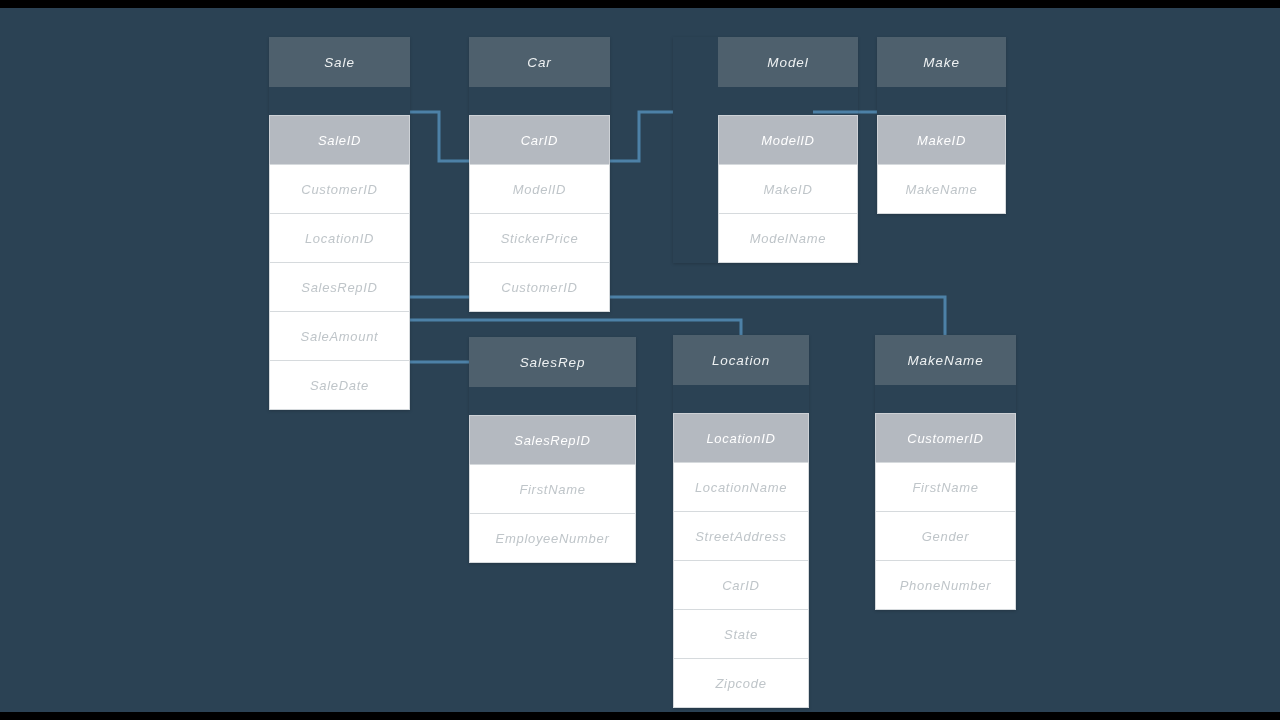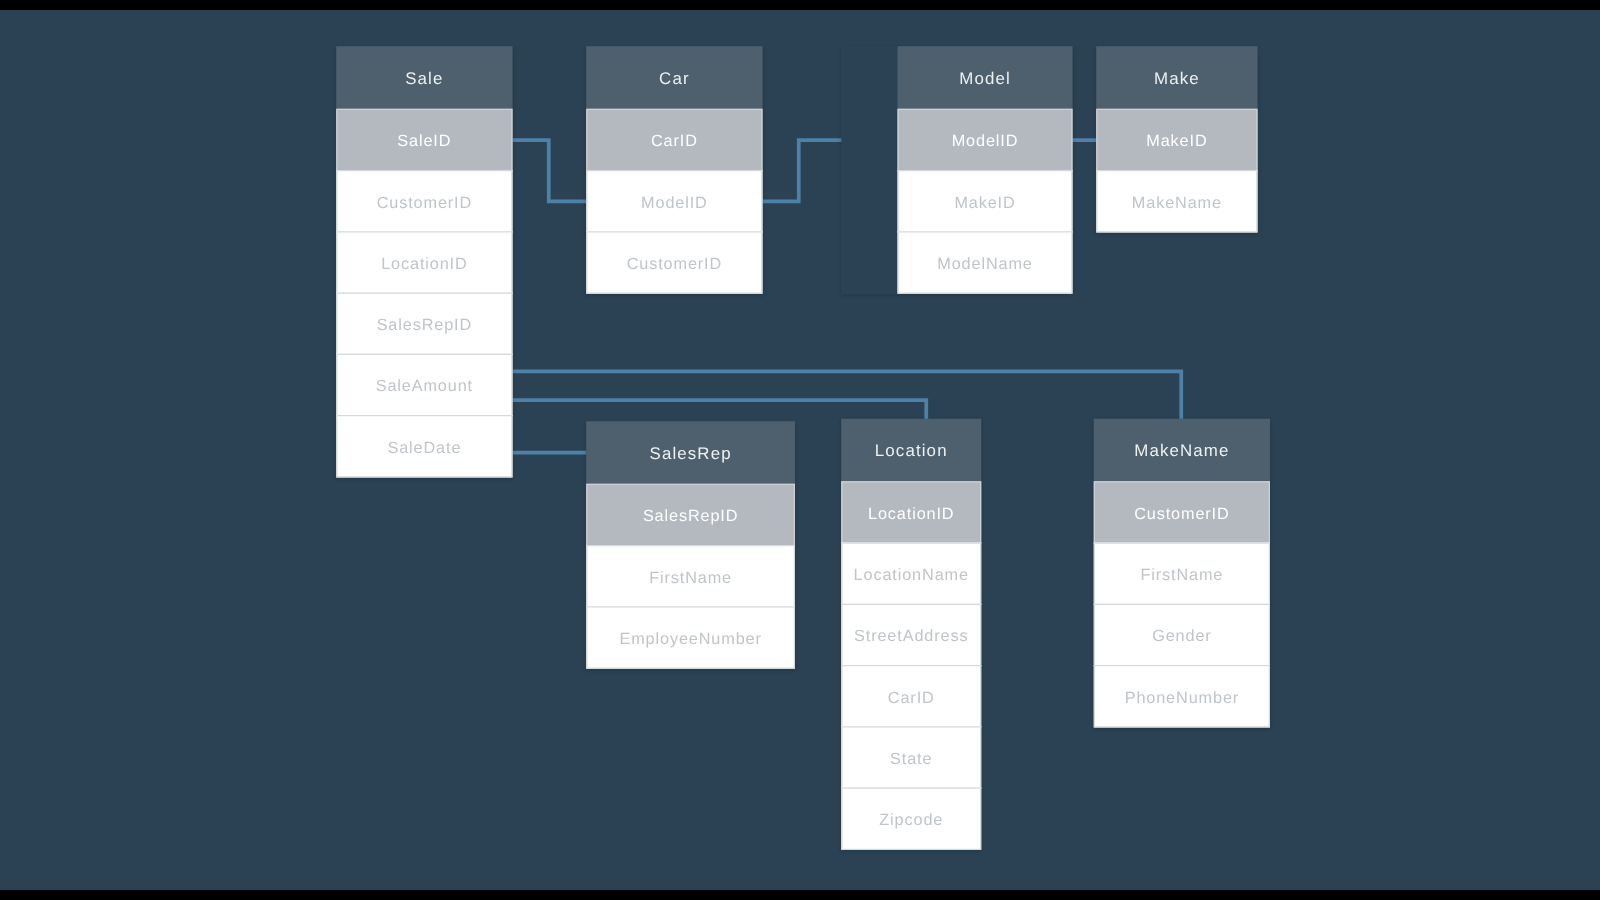--- a/index.html
+++ b/index.html
@@ -17,20 +17,21 @@
     position: absolute; left: 0; width: 1280px; height: 8px;
     background: var(--letterbox, #000);
   }
   .letterbox.top { top: 0; }
   .letterbox.bottom { bottom: 0; }
   #connectors { position: absolute; top: 0; left: 0; z-index: 1; }
   #tables { position: absolute; top: 0; left: 0; z-index: 2; }
   .db-table {
     position: absolute;
     box-shadow: 0 1px 3px rgba(0,0,0,0.18);
+    font-style: italic;
   }
   .thead {
     height: 50px;
     display: flex; align-items: center; justify-content: center;
     background: var(--header-bg, #4e606d);
     color: var(--header-text, #eef1f2);
     font-size: 13.5px;
     letter-spacing: 0.9px;
   }
   .row {
@@ -43,20 +44,21 @@
     color: var(--row-text, #bfc5c9);
     font-size: 13px;
     letter-spacing: 0.7px;
     white-space: nowrap;
   }
   .thead + .row { margin-top: 0; }
   .row.pk {
     background: var(--pk-bg, #b4b9c0);
     color: var(--pk-text, #ffffff);
     border-color: var(--pk-border, #cdd1d6);
+    margin-top: 28px;
   }
 </style>
 </head>
 <body>
 
 <div class="stage">
   <svg id="connectors" width="1280" height="720">
       <polyline points="410,112 439,112 439,161 469,161" fill="none" stroke="#4d81a7" stroke-width="3" stroke-linejoin="miter"></polyline>
       <polyline points="610,161 639,161 639,112 673,112" fill="none" stroke="#4d81a7" stroke-width="3" stroke-linejoin="miter"></polyline>
       <polyline points="813,112 877,112" fill="none" stroke="#4d81a7" stroke-width="3" stroke-linejoin="miter"></polyline>
@@ -71,40 +73,41 @@
         <div class="row">CustomerID</div>
         <div class="row">LocationID</div>
         <div class="row">SalesRepID</div>
         <div class="row">SaleAmount</div>
         <div class="row">SaleDate</div>
       </div>
       <div class="db-table" style="left: 469px; top: 37px; width: 141px;">
         <div class="thead">Car</div>
         <div class="row pk">CarID</div>
         <div class="row">ModelID</div>
+        <div class="row">StickerPrice</div>
         <div class="row">CustomerID</div>
       </div>
       <div class="db-table" style="left: 673px; top: 37px; width: 140px; padding-left: 45px;">
         <div class="thead">Model</div>
         <div class="row pk">ModelID</div>
         <div class="row">MakeID</div>
         <div class="row">ModelName</div>
       </div>
       <div class="db-table" style="left: 877px; top: 37px; width: 129px;">
         <div class="thead">Make</div>
         <div class="row pk">MakeID</div>
         <div class="row">MakeName</div>
       </div>
       <div class="db-table" style="left: 469px; top: 337px; width: 167px;">
         <div class="thead">SalesRep</div>
         <div class="row pk">SalesRepID</div>
         <div class="row">FirstName</div>
         <div class="row">EmployeeNumber</div>
       </div>
-      <div class="db-table" style="left: 673px; top: 335px; width: 112px;">
+      <div class="db-table" style="left: 673px; top: 335px; width: 136px;">
         <div class="thead">Location</div>
         <div class="row pk">LocationID</div>
         <div class="row">LocationName</div>
         <div class="row">StreetAddress</div>
         <div class="row">CarID</div>
         <div class="row">State</div>
         <div class="row">Zipcode</div>
       </div>
       <div class="db-table" style="left: 875px; top: 335px; width: 141px;">
         <div class="thead">MakeName</div>

